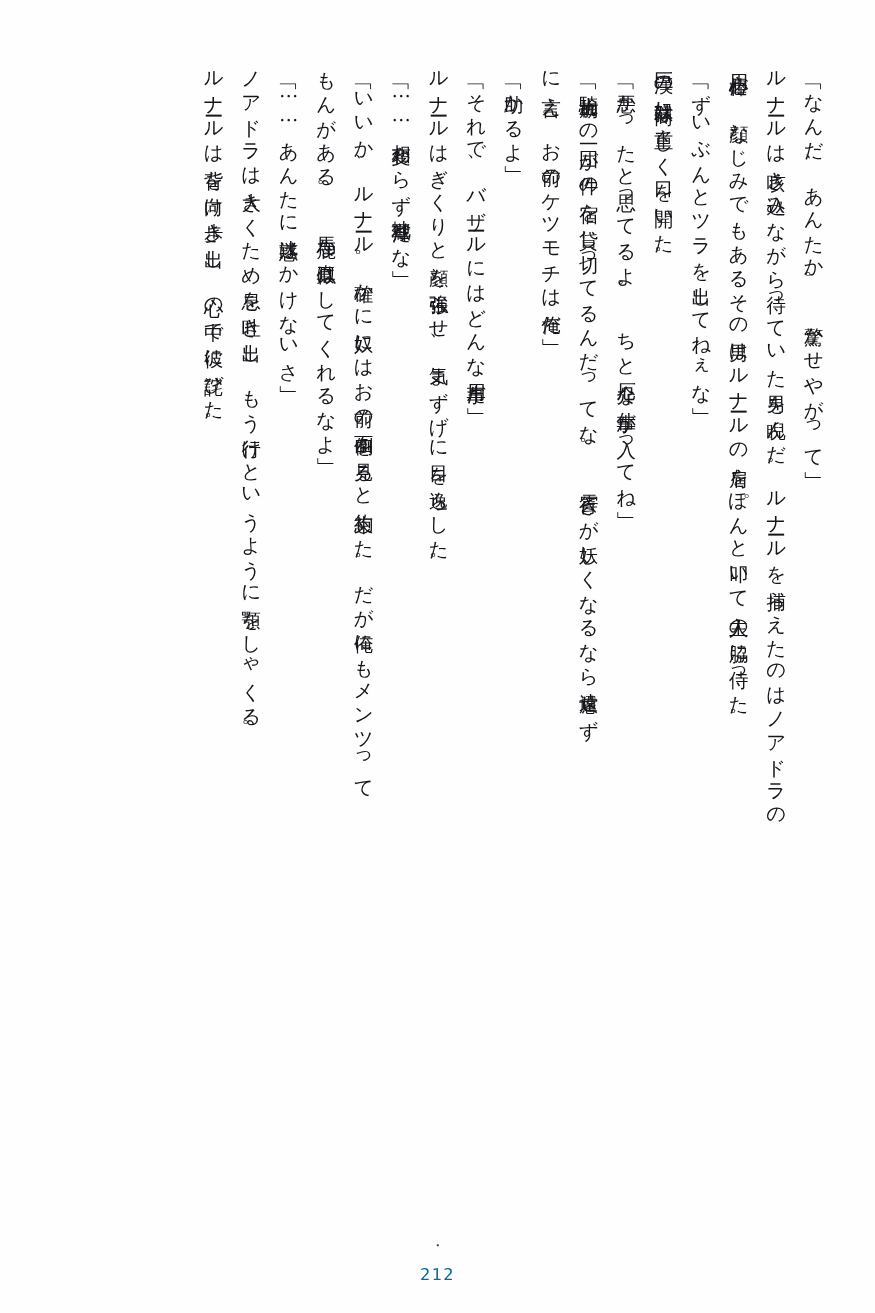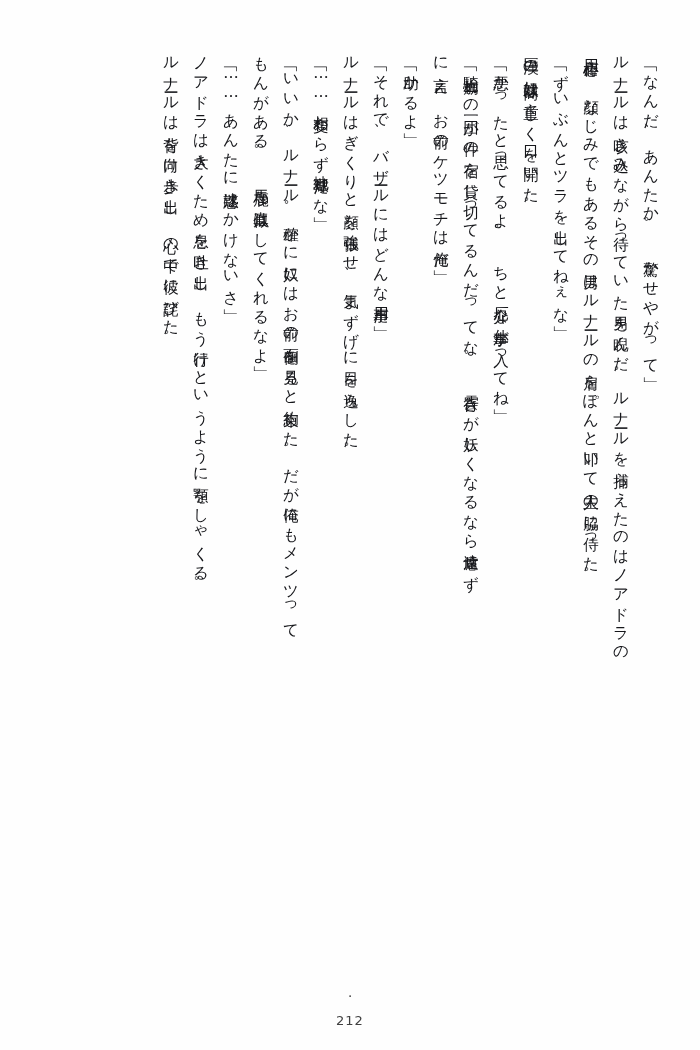--- a/index.html
+++ b/index.html
@@ -49,21 +49,21 @@
     padding-top: 16px;
   }
   .footer {
     position: absolute;
     bottom: 22px;
     left: 0;
     width: 100%;
     text-align: center;
     font-size: 13px;
     font-family: "DejaVu Sans", "Liberation Sans", sans-serif;
-    color: #404040;
+    color: #0369a1;
     letter-spacing: 1px;
   }
   .footer-dot {
     position: absolute;
     bottom: 46px;
     left: 0;
     width: 100%;
     text-align: center;
     font-size: 11px;
     color: #444;

